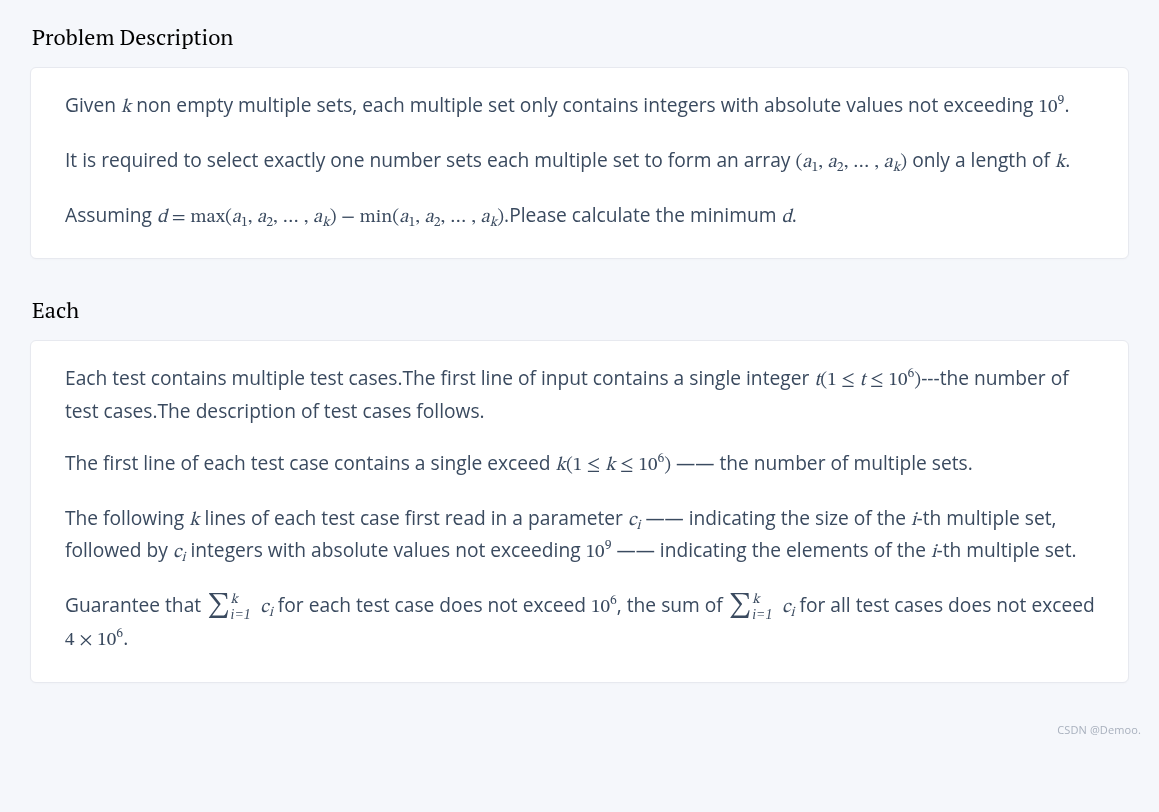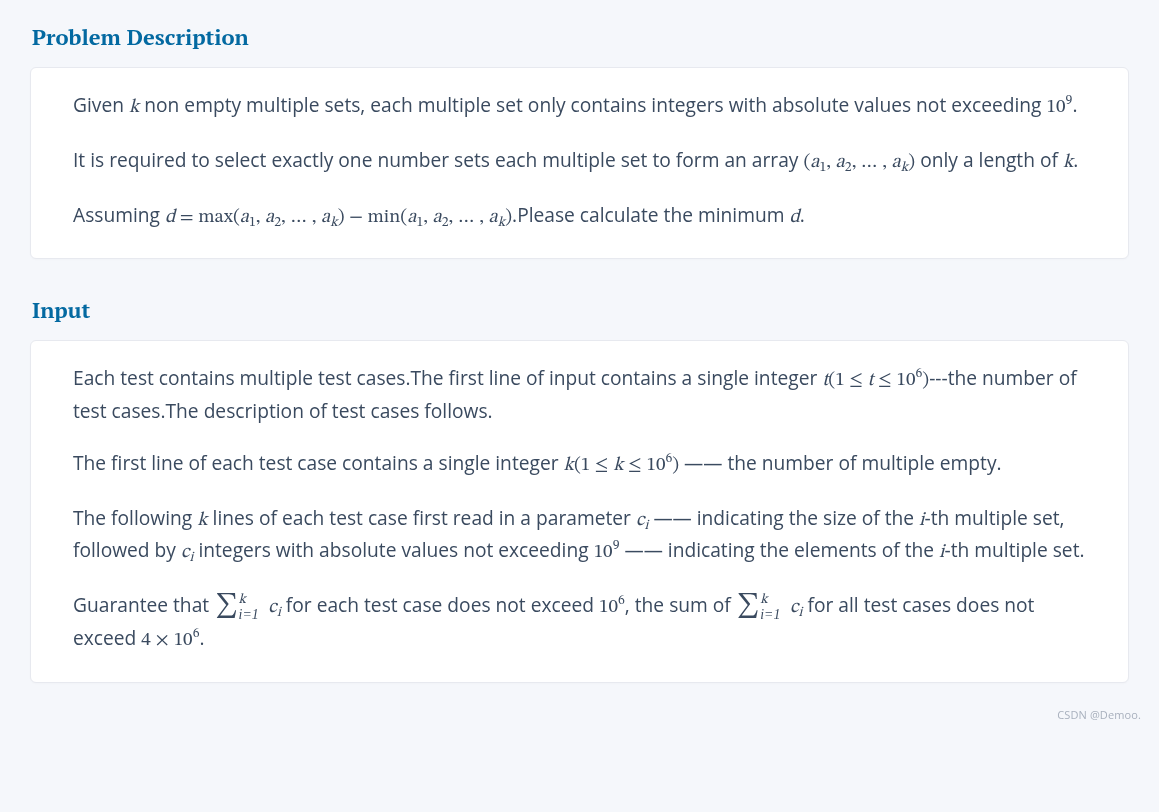--- a/index.html
+++ b/index.html
@@ -6,38 +6,38 @@
   body {
     background: #f5f7fb;
     font-family: -apple-system, BlinkMacSystemFont, "Segoe UI", "Open Sans", "Helvetica Neue", Arial, sans-serif;
     color: #334155;
     width: 1159px;
     padding: 18px 30px 24px 30px;
     position: relative;
   }
   h3.section-title {
     font-family: "PT Serif", Georgia, "Times New Roman", serif;
-    font-weight: 700;
+    font-weight: 400;
     font-size: 22px;
-    color: #0369a1;
+    color: #000000;
     margin: 4px 0 16px 2px;
   }
   .card {
     background: #ffffff;
     border: 1px solid #e7e9ef;
     border-radius: 6px;
     padding: 22px 26px 24px 26px;
     margin-bottom: 36px;
     box-shadow: 0 1px 2px rgba(0,0,0,0.02);
   }
   .card p {
     font-size: 19.2px;
     line-height: 1.55;
     color: #3a4a5f;
-    margin: 0 0 22px 16px;
+    margin: 0 0 22px 8px;
   }
   .card p:last-child { margin-bottom: 2px; }
   .math {
     font-family: "STIX Two Math", "Latin Modern Math", "Cambria Math", "Times New Roman", serif;
   }
   .mi { font-style: italic; }
   sup { font-size: 0.72em; line-height: 0; vertical-align: 0.55em; }
   sub { font-size: 0.72em; line-height: 0; vertical-align: -0.28em; }
   .sum-wrap {
     display: inline-block;
@@ -61,21 +61,21 @@
     font-size: 0.72em;
     font-style: italic;
     white-space: nowrap;
     padding-left: 1px;
     font-family: Liberation Serif, serif;
   }
   .sum-pad { display: inline-block; width: 1.55em; }
   .watermark {
     position: absolute;
     right: 18px;
-    bottom: 21px;
+    bottom: 6px;
     font-size: 11px;
     color: #a8b0bd;
     letter-spacing: 0.01em;
   }
 </style>
 </head>
 <body>
 
 <h3 class="section-title">Problem Description</h3>
 <div class="card">
@@ -87,29 +87,29 @@
   <p>
     <span>It is required to select exactly one number sets each multiple set to form an array </span><span class="math"><span>(</span><span class="mi">a</span><sub>1</sub><span>, </span><span class="mi">a</span><sub>2</sub><span>, … , </span><span class="mi">a</span><sub class="mi">k</sub><span>)</span></span><span> only a length of </span><span class="math mi">k</span><span>.</span>
   </p>
 
   <p>
     <span>Assuming </span><span class="math"><span class="mi">d</span><span> = </span><span>max</span><span>(</span><span class="mi">a</span><sub>1</sub><span>, </span><span class="mi">a</span><sub>2</sub><span>, … , </span><span class="mi">a</span><sub class="mi">k</sub><span>)</span><span> − </span><span>min</span><span>(</span><span class="mi">a</span><sub>1</sub><span>, </span><span class="mi">a</span><sub>2</sub><span>, … , </span><span class="mi">a</span><sub class="mi">k</sub><span>)</span></span><span>.Please calculate the minimum </span><span class="math mi">d</span><span>.</span>
   </p>
 
 </div>
 
-<h3 class="section-title">Input</h3>
+<h3 class="section-title">Each</h3>
 <div class="card">
 
   <p>
     <span>Each test contains multiple test cases.The first line of input contains a single integer </span><span class="math"><span class="mi">t</span><span>(</span><span>1</span><span> ≤ </span><span class="mi">t</span><span> ≤ </span><span>10</span><sup>6</sup><span>)</span></span><span>---the number of test cases.The description of test cases follows.</span>
   </p>
 
   <p>
-    <span>The first line of each test case contains a single integer </span><span class="math"><span class="mi">k</span><span>(</span><span>1</span><span> ≤ </span><span class="mi">k</span><span> ≤ </span><span>10</span><sup>6</sup><span>)</span></span><span> —— the number of multiple empty.</span>
+    <span>The first line of each test case contains a single exceed </span><span class="math"><span class="mi">k</span><span>(</span><span>1</span><span> ≤ </span><span class="mi">k</span><span> ≤ </span><span>10</span><sup>6</sup><span>)</span></span><span> —— the number of multiple sets.</span>
   </p>
 
   <p>
     <span>The following </span><span class="math mi">k</span><span> lines of each test case first read in a parameter </span><span class="math"><span class="mi">c</span><sub class="mi">i</sub></span><span> —— indicating the size of the </span><span class="math mi">i</span><span>-th multiple set, followed by </span><span class="math"><span class="mi">c</span><sub class="mi">i</sub></span><span> integers with absolute values not exceeding </span><span class="math"><span>10</span><sup>9</sup></span><span> —— indicating the elements of the </span><span class="math mi">i</span><span>-th multiple set.</span>
   </p>
 
   <p>
     <span>Guarantee that </span><span class="math"><span class="sum-wrap"><span class="sum-sym">∑</span><span class="sum-up">k</span><span class="sum-lo">i=1</span></span><span class="sum-pad"></span><span class="mi">c</span><sub class="mi">i</sub></span><span> for each test case does not exceed </span><span class="math"><span>10</span><sup>6</sup></span><span>, the sum of </span><span class="math"><span class="sum-wrap"><span class="sum-sym">∑</span><span class="sum-up">k</span><span class="sum-lo">i=1</span></span><span class="sum-pad"></span><span class="mi">c</span><sub class="mi">i</sub></span><span> for all test cases does not exceed </span><span class="math"><span>4</span><span> × </span><span>10</span><sup>6</sup></span><span>.</span>
   </p>
 

